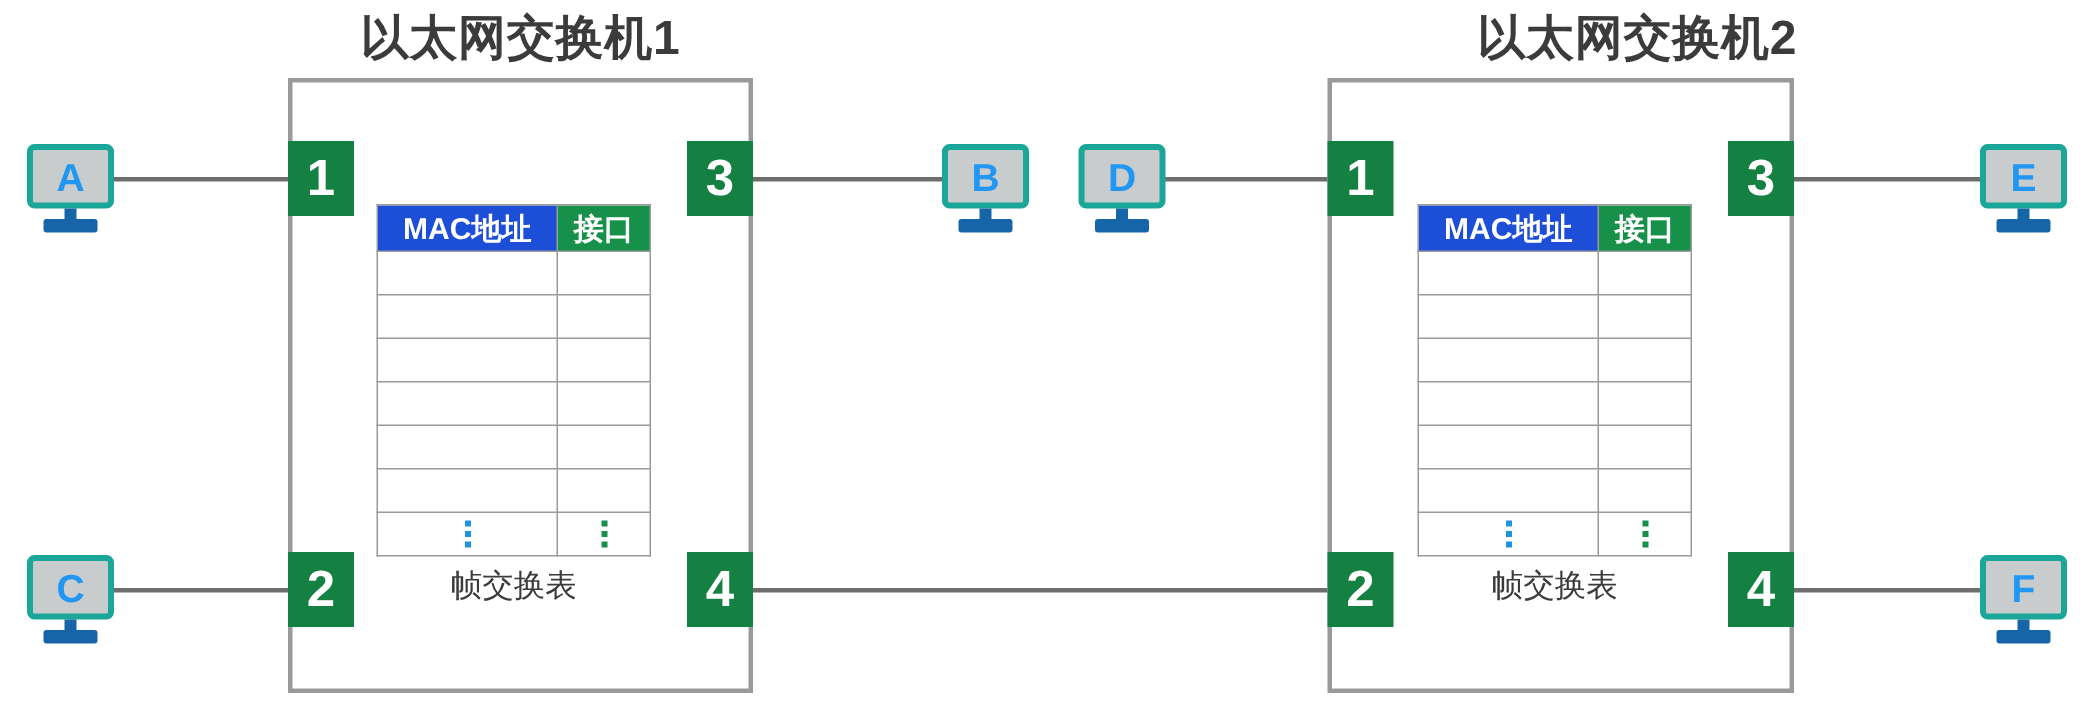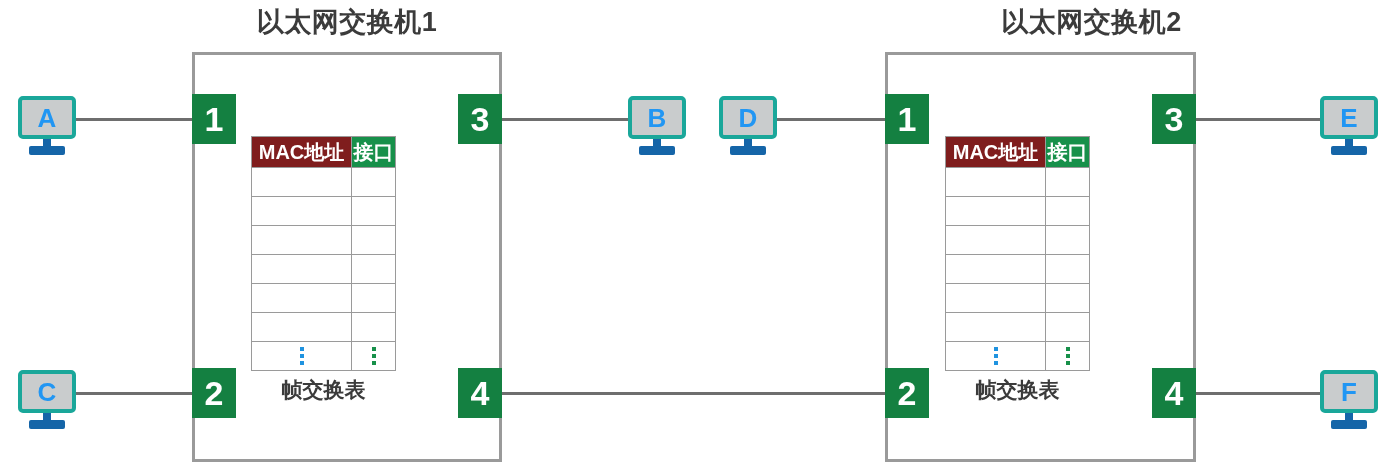--- a/index.html
+++ b/index.html
@@ -28,21 +28,21 @@
   
   .switch-box {
     position: absolute;
     border: 3px solid #9a9a9a;
     background: #ffffff;
     box-sizing: border-box;
   }
   .switch-title {
     position: absolute;
     text-align: center;
-    font-size: 27px;
+    font-size: 32px;
     font-weight: bold;
     color: #3b3b3b;
     letter-spacing: 0.5px;
     white-space: nowrap;
   }
 
   
   .port {
     position: absolute;
     width: 44px;
@@ -68,22 +68,22 @@
   }
   .mac-table th {
     height: 31px;
     font-size: 20px;
     font-weight: bold;
     color: #ffffff;
     padding: 0;
     border: 1px solid #9a9a9a;
     box-sizing: border-box;
   }
-  .mac-table th.h-mac { background: #7f1d1d; width: 100px; }
-  .mac-table th.h-port { background: #17904a; width: 44px; }
+  .mac-table th.h-mac { background: #1d4ed8; width: 120px; }
+  .mac-table th.h-port { background: #17904a; width: 62px; }
   .mac-table td {
     height: 29px;
     border: 1px solid #9a9a9a;
     background: #ffffff;
     padding: 0;
     box-sizing: border-box;
   }
   .dots {
     display: flex;
     flex-direction: column;
@@ -95,21 +95,21 @@
   .dots i {
     display: block;
     width: 4px;
     height: 4px;
   }
   .dots.blue i { background: #1f93e0; }
   .dots.green i { background: #17904a; }
   .table-caption {
     text-align: center;
     font-size: 21px;
-    font-weight: bold;
+    font-weight: normal;
     color: #3b3b3b;
     margin-top: 5px;
     white-space: nowrap;
   }
 
   
   .host {
     position: absolute;
     width: 58px;
     height: 62px;

